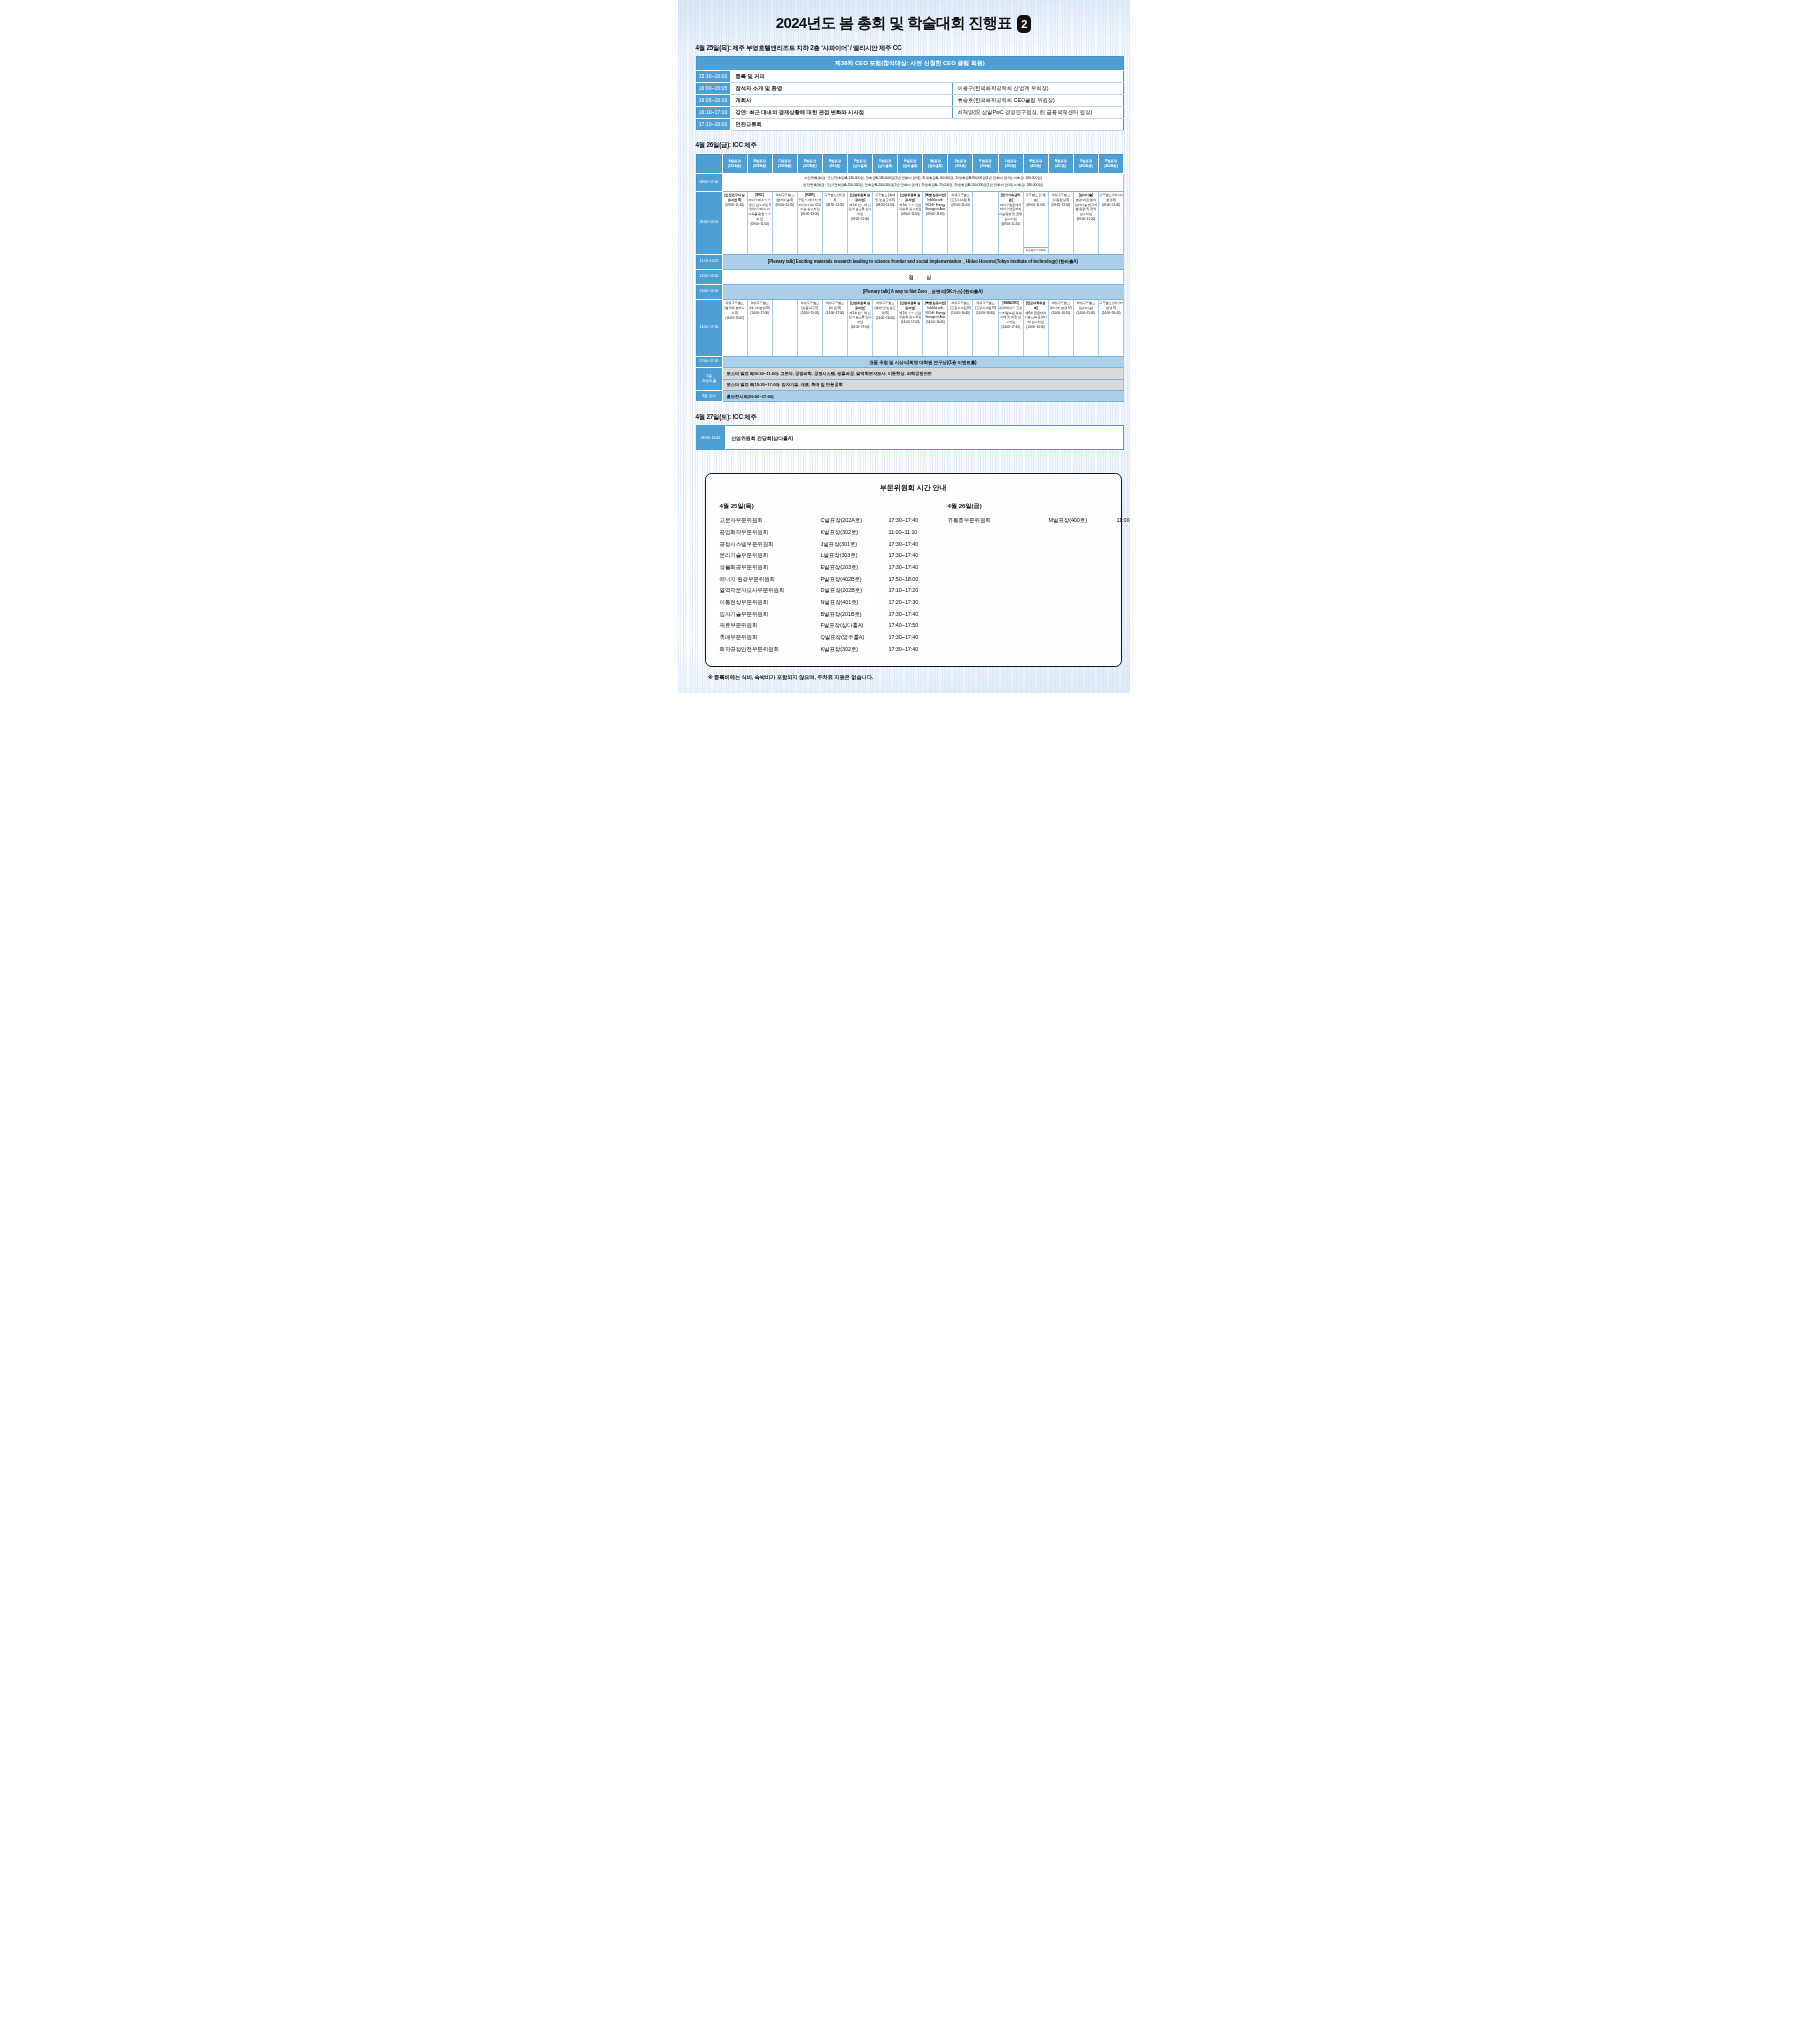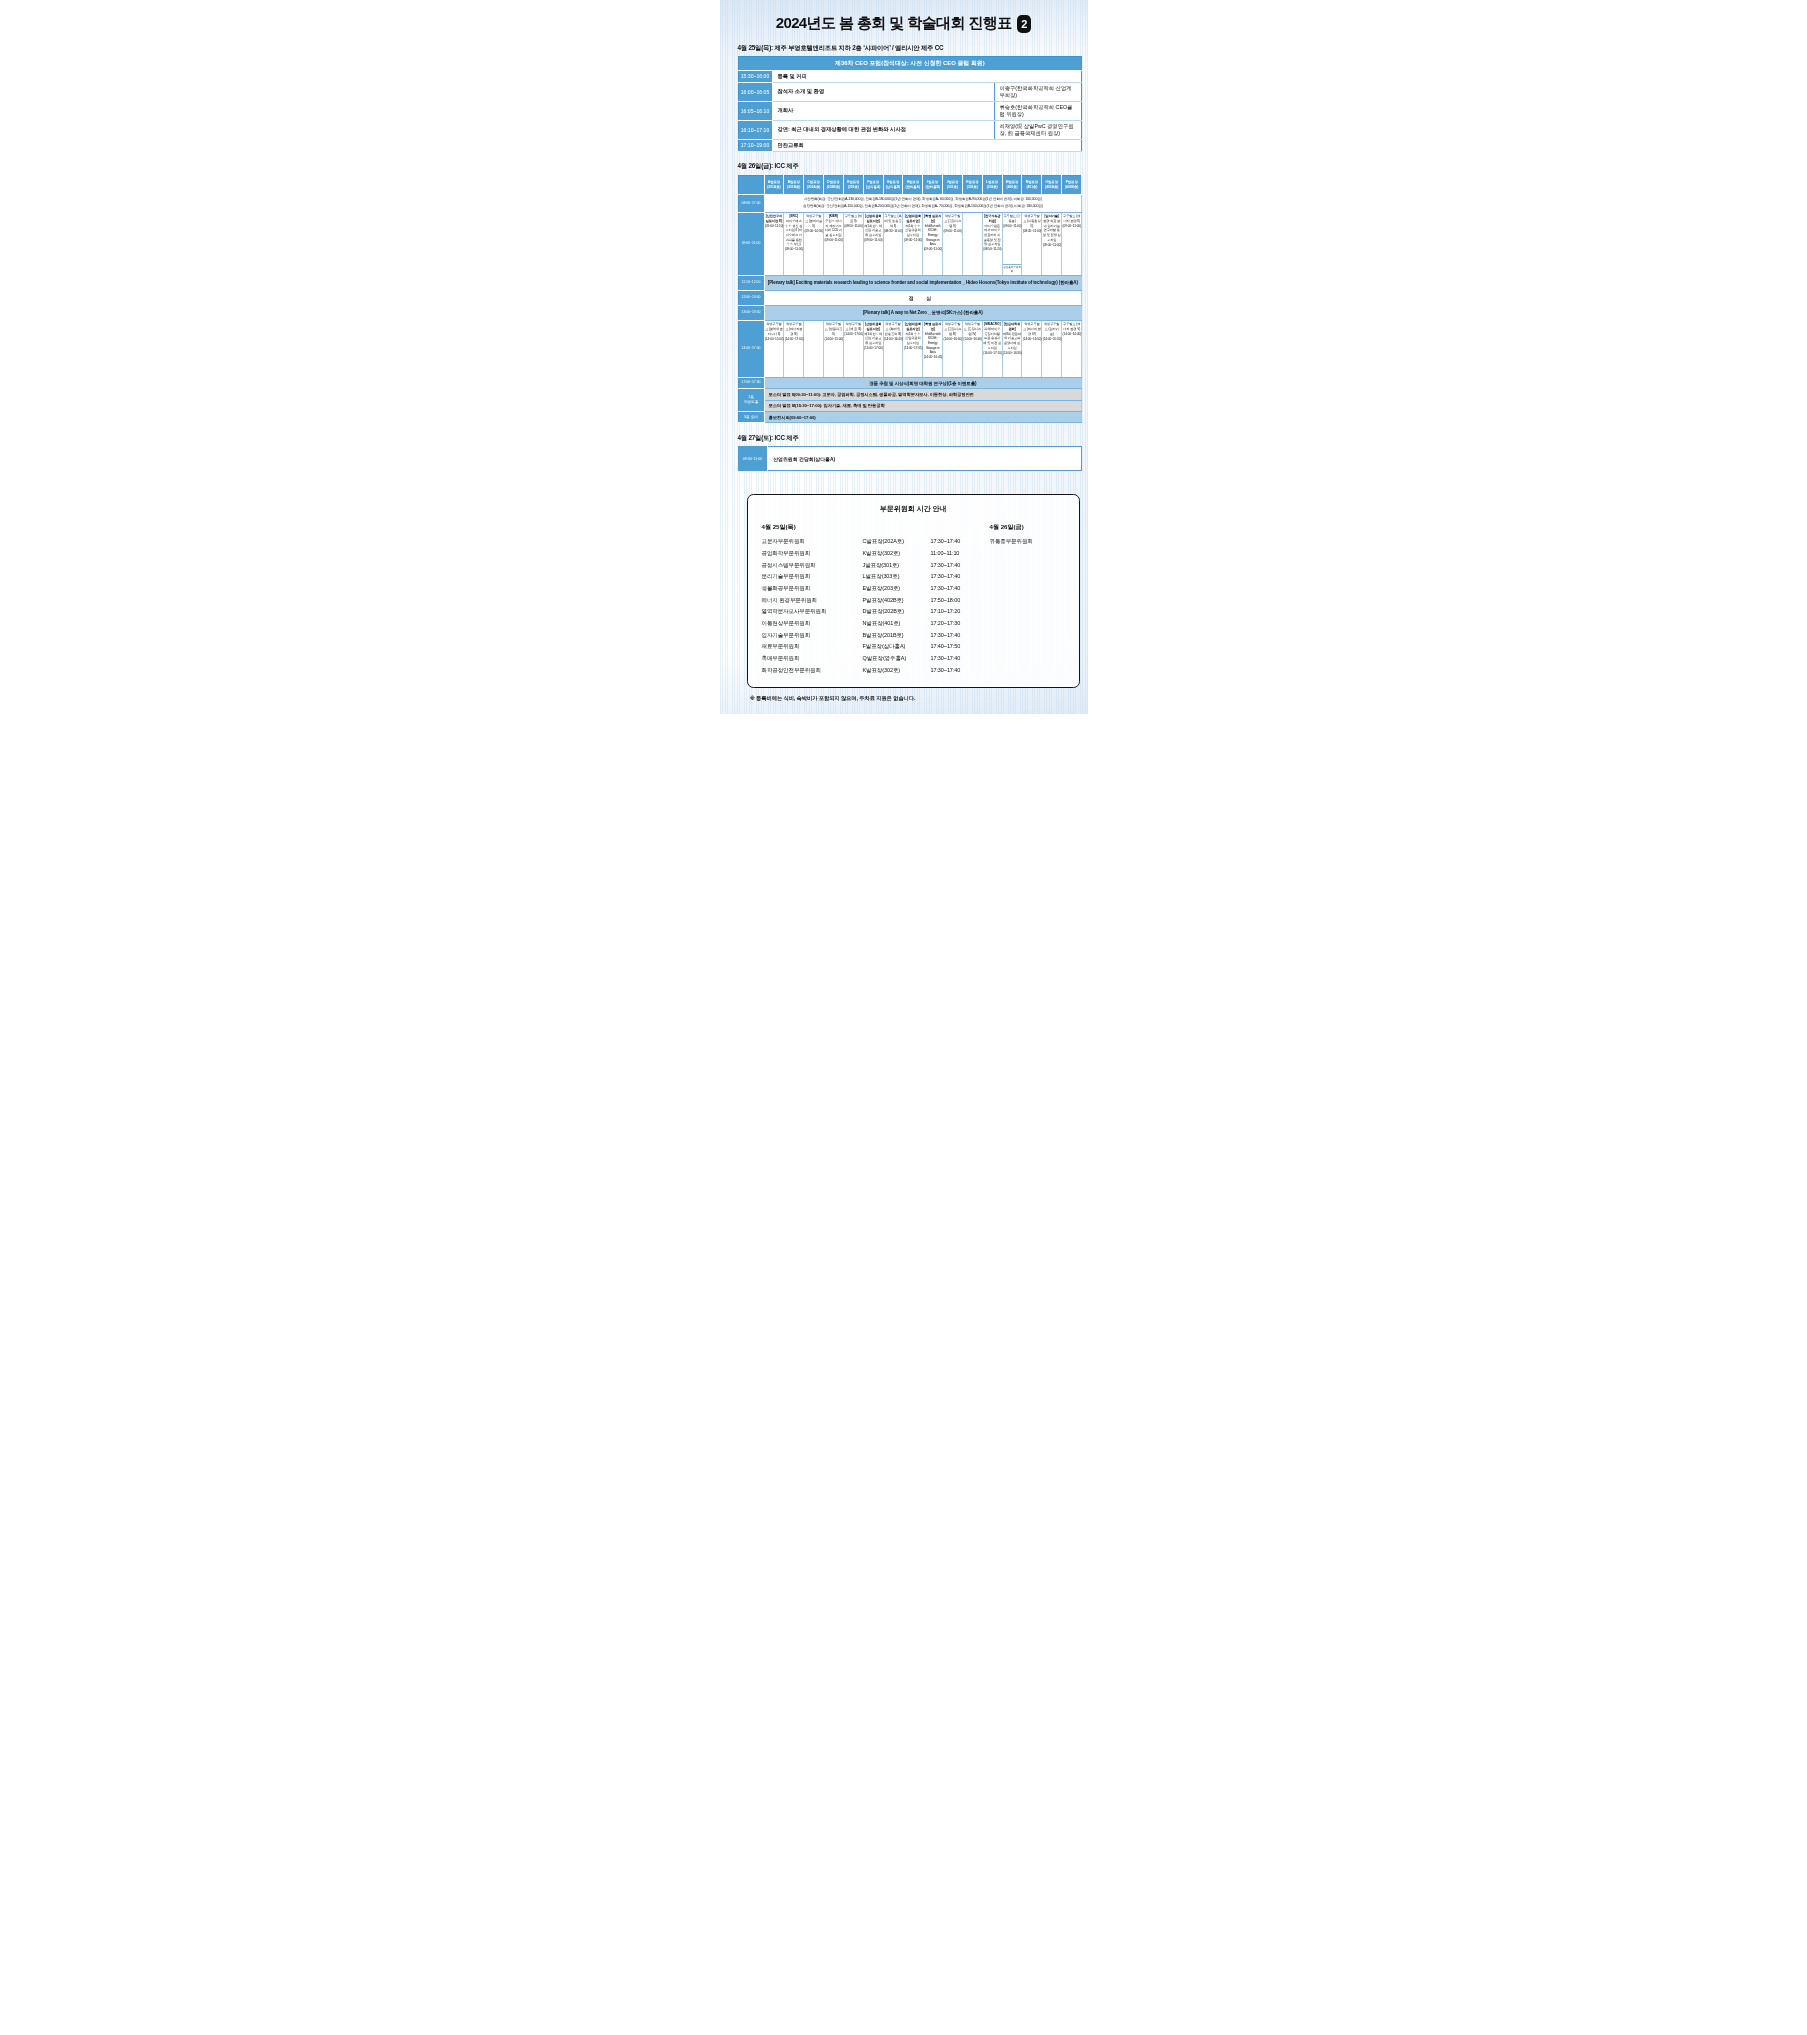--- a/index.html
+++ b/index.html
@@ -1,16 +1,16 @@
 <!DOCTYPE html>
 <html style="font-size:6.5px"><head>
 <meta charset="utf-8">
 <style>
   html,body{margin:0;padding:0;background:#fff;font-family:"Liberation Sans","DejaVu Sans",sans-serif;color:#111;}
-  .page{position:relative;width:368px;min-height:589px;margin:0 auto;overflow:hidden;
+  .page{position:relative;width:452px;min-height:589px;margin:0 auto;overflow:hidden;
     background:
       linear-gradient(180deg, rgba(198,218,240,.50) 0px, rgba(255,255,255,0) 61px),
       linear-gradient(0deg, rgba(205,224,242,.35) 0px, rgba(255,255,255,0) 49px),
       repeating-linear-gradient(90deg, rgba(163,196,229,.22) 0 0.8px, rgba(255,255,255,0) 0.8px 2.4px),
       linear-gradient(120deg,#eef4fa 0%,#fdfeff 45%,#e9f1f9 100%);}
   .content{margin:0 5.3px 0 18px;}
   
   .title-wrap{display:flex;align-items:center;justify-content:center;gap:5.7px;padding-top:14px;}
   .main-title{font-size:15px;font-weight:bold;letter-spacing:-0.6px;}
   .badge{display:inline-flex;align-items:center;justify-content:center;width:14px;height:18px;background:#111;color:#fff;border-radius:4.9px;font-size:11px;font-weight:bold;}

